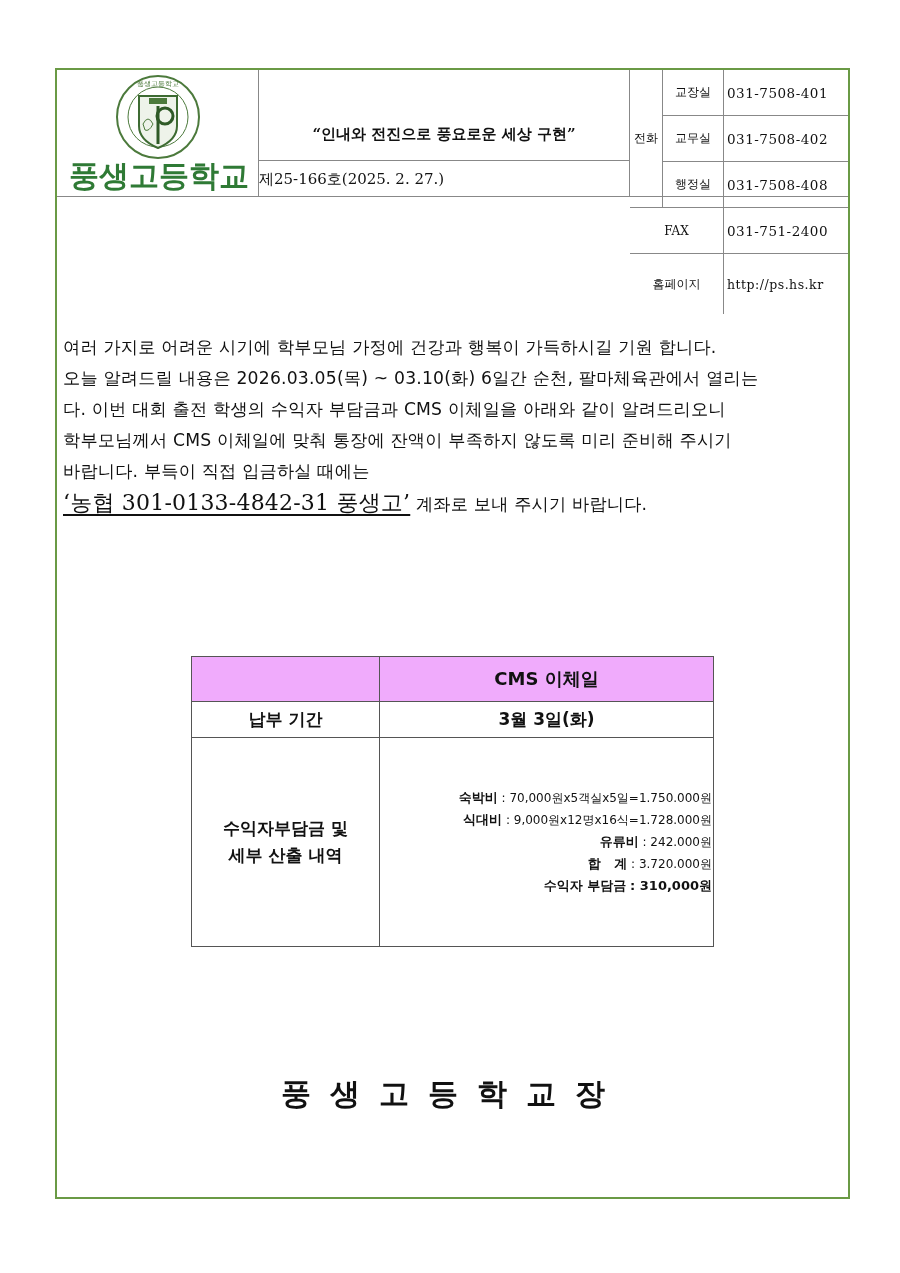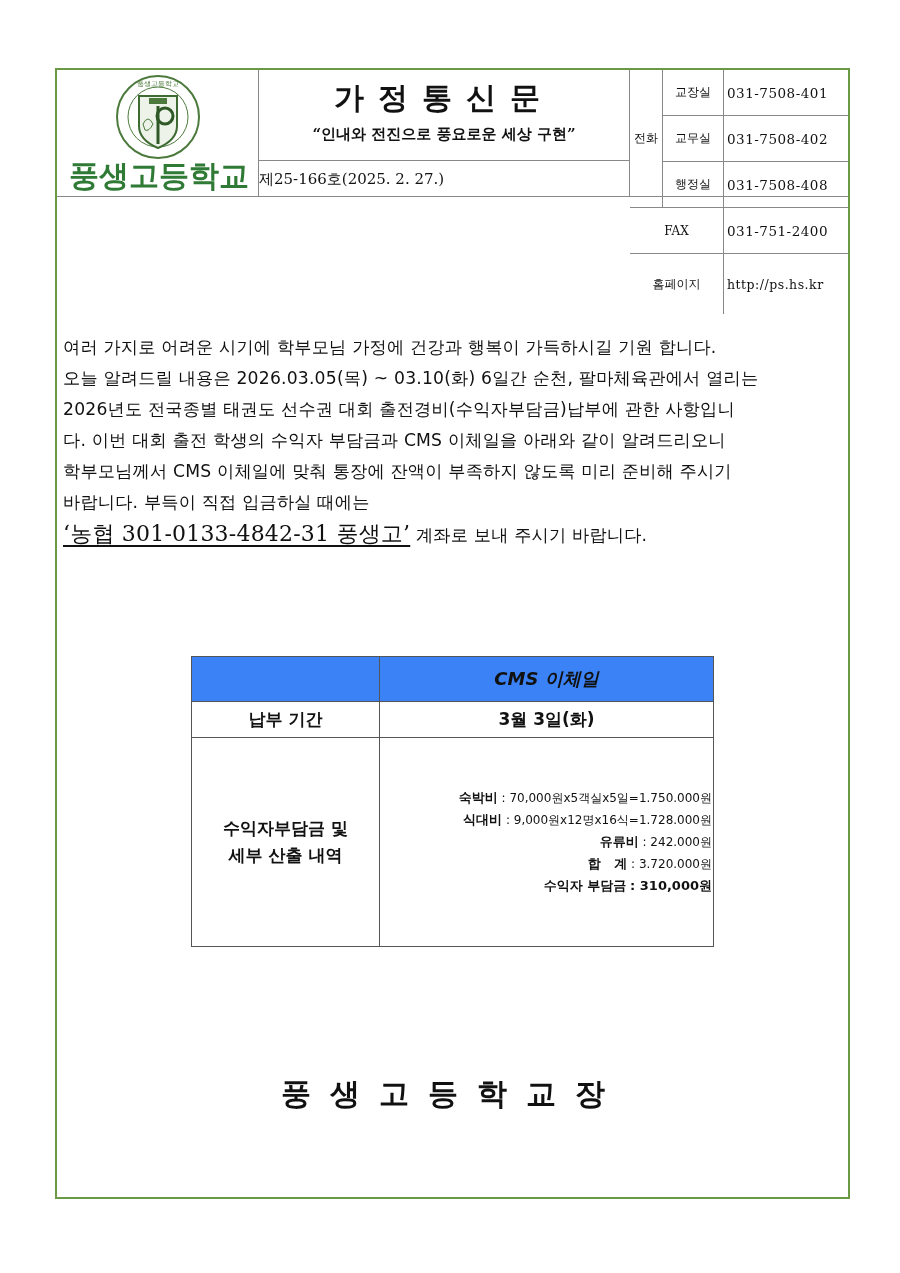--- a/index.html
+++ b/index.html
@@ -24,21 +24,21 @@
   .c-label{text-align:center;font-size:12px;}
   .c-val{font-size:13.5px;letter-spacing:0.5px;}
   .main-title{position:absolute;left:0;top:182px;width:791px;text-align:center;font-size:24px;font-family:"DejaVu Sans",sans-serif;letter-spacing:0.5px;}
   .body-text{position:absolute;left:6px;top:262px;width:780px;font-size:17.2px;line-height:31px;font-family:"DejaVu Sans",sans-serif;}
   .greeting{padding-left:28px;}
   .p{white-space:nowrap;letter-spacing:0.2px;}
   .account{font-size:22px;text-decoration:underline;text-underline-offset:4px;font-family:"DejaVu Serif",serif;}
   .account-tail{font-size:17.2px;}
   .info-table{position:absolute;left:134px;top:586px;width:523px;border-collapse:collapse;font-family:"DejaVu Sans",sans-serif;}
   .info-table td{border:1px solid #555;text-align:right;}
-  .th-row td{background:#3b82f6;height:42px;text-align:center;font-size:18px;font-weight:bold;font-style:italic;}
+  .th-row td{background:#f0abfc;height:42px;text-align:center;font-size:18px;font-weight:bold;}
   .row2 td{height:33px;text-align:center;font-size:17px;font-weight:bold;}
   .row3 td{height:206px;}
   .row3 .label{text-align:center;font-size:17px;font-weight:bold;line-height:27px;}
   .breakdown{padding-left:10px;font-size:12px;line-height:21px;}
   .breakdown .k{font-size:13px;font-weight:bold;}
   .breakdown .total{font-size:13px;font-weight:bold;}
   .date{position:absolute;left:0;top:936px;width:791px;text-align:center;font-size:21px;font-family:"DejaVu Serif",serif;}
   .signer{position:absolute;left:0;top:1004px;width:791px;text-align:center;font-size:30px;font-weight:bold;letter-spacing:19px;font-family:"DejaVu Sans",sans-serif;}
 </style>
 </head>
@@ -56,21 +56,20 @@
         <line x1="43" y1="32" x2="43" y2="70" stroke="#2f5a27" stroke-width="3"></line>
         <circle cx="50" cy="42" r="8" fill="none" stroke="#2f5a27" stroke-width="3"></circle>
         <path d="M28 50 Q33 40 38 50 Q34 58 30 56 Z" fill="none" stroke="#4c7a3c" stroke-width="1"></path>
         <text x="43" y="12" font-size="7" text-anchor="middle" fill="#4c7a3c" font-family="DejaVu Sans, sans-serif">풍생고등학교</text>
       </svg>
       <div class="school-name">풍생고등학교</div>
     </div>
 
     <div class="title-cell">
       <div class="title-top">
-        <div class="doc-title">가정통신문</div>
         <div class="motto">“인내와 전진으로 풍요로운 세상 구현”</div>
       </div>
       <div class="issue">제25-166호(2025. 2. 27.)</div>
     </div>
 
     <div class="contact">
       <table>
         <tbody>
             <tr>
           <td class="c-label first" rowspan="3" style="width:26px;">전화</td>
@@ -95,21 +94,20 @@
         </tr>
       </tbody>
         </table>
     </div>
   </div>
 
 
   <div class="body-text">
     <div class="p">여러 가지로 어려운 시기에 학부모님 가정에 건강과 행복이 가득하시길 기원 합니다.</div>
     <div class="p">오늘 알려드릴 내용은 2026.03.05(목) ~ 03.10(화) 6일간 순천, 팔마체육관에서 열리는</div>
-    <div class="p">2026년도 전국종별 태권도 선수권 대회 출전경비(수익자부담금)납부에 관한 사항입니</div>
     <div class="p">다. 이번 대회 출전 학생의 수익자 부담금과 CMS 이체일을 아래와 같이 알려드리오니</div>
     <div class="p">학부모님께서 CMS 이체일에 맞춰 통장에 잔액이 부족하지 않도록 미리 준비해 주시기</div>
     <div class="p">바랍니다. 부득이 직접 입금하실 때에는</div>
     <div class="p">
       <span class="account">‘농협 301-0133-4842-31 풍생고’</span><span class="account-tail"> 계좌로 보내 주시기 바랍니다.</span>
     </div>
   </div>
 
   <table class="info-table">
     <tbody>

